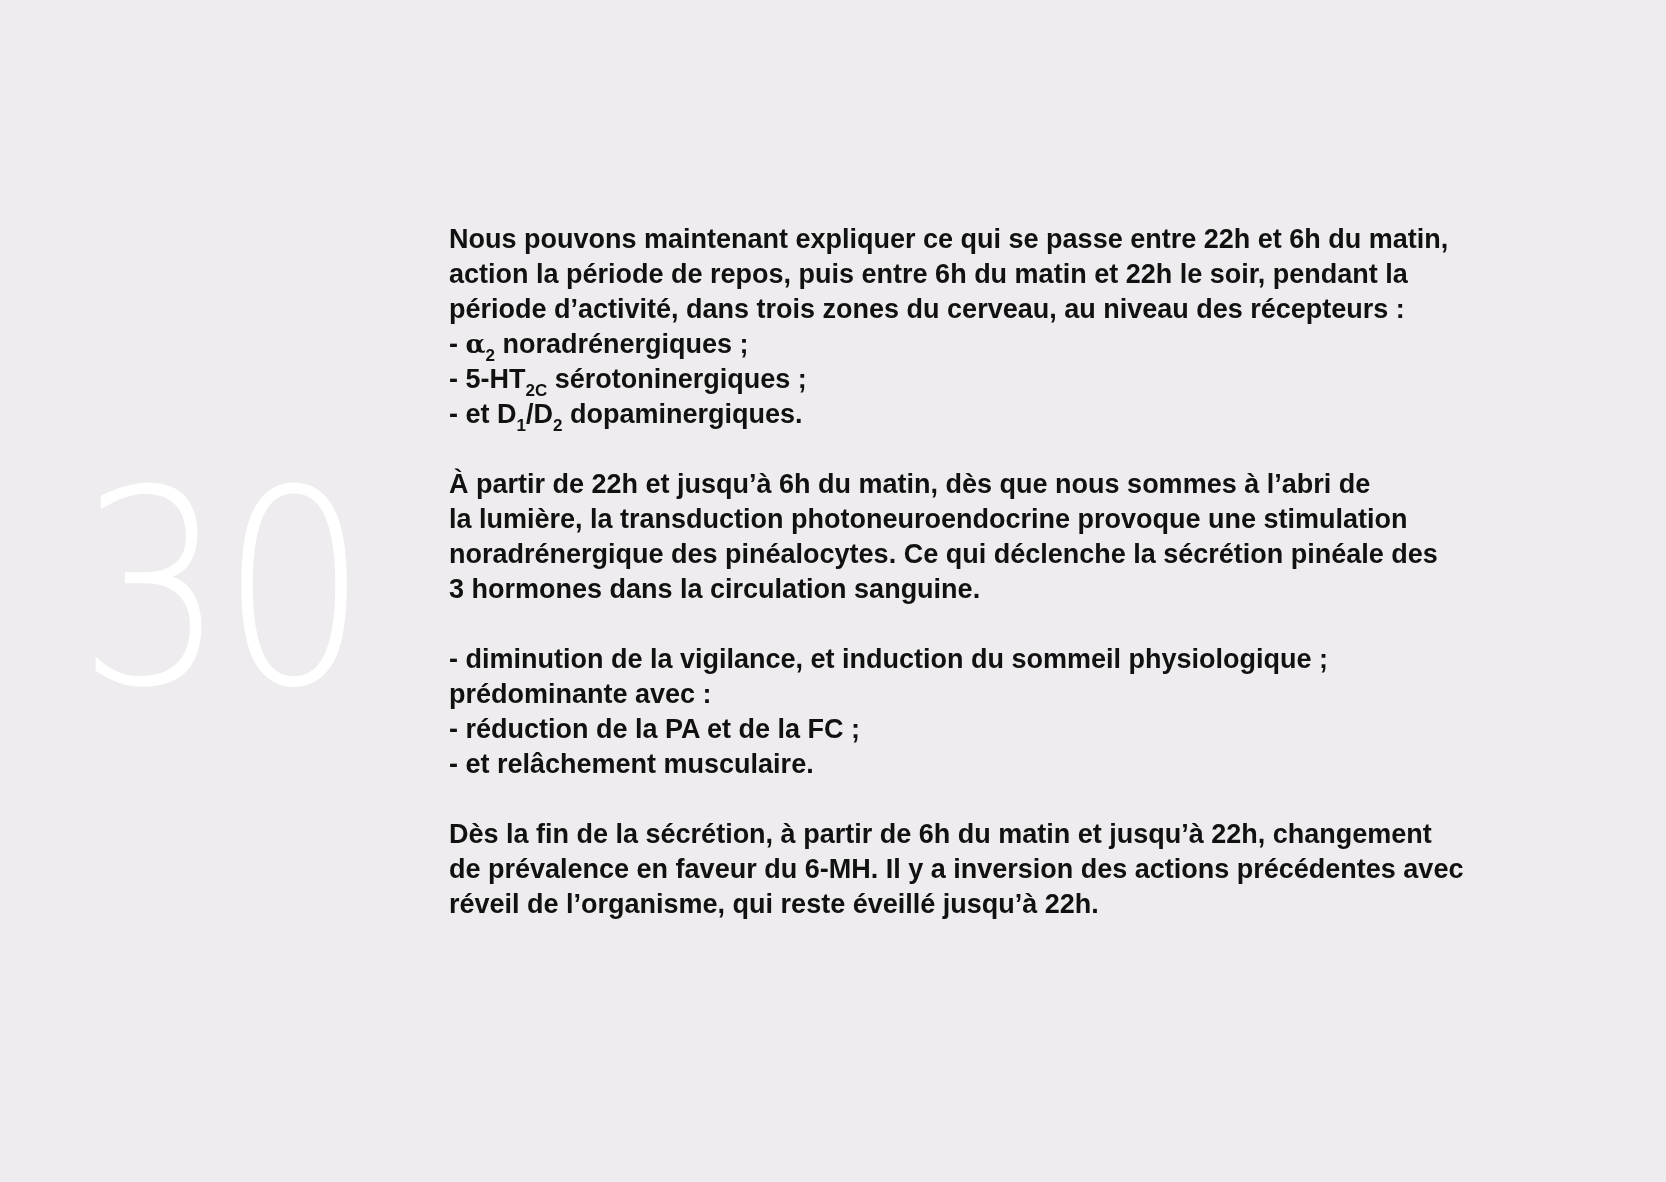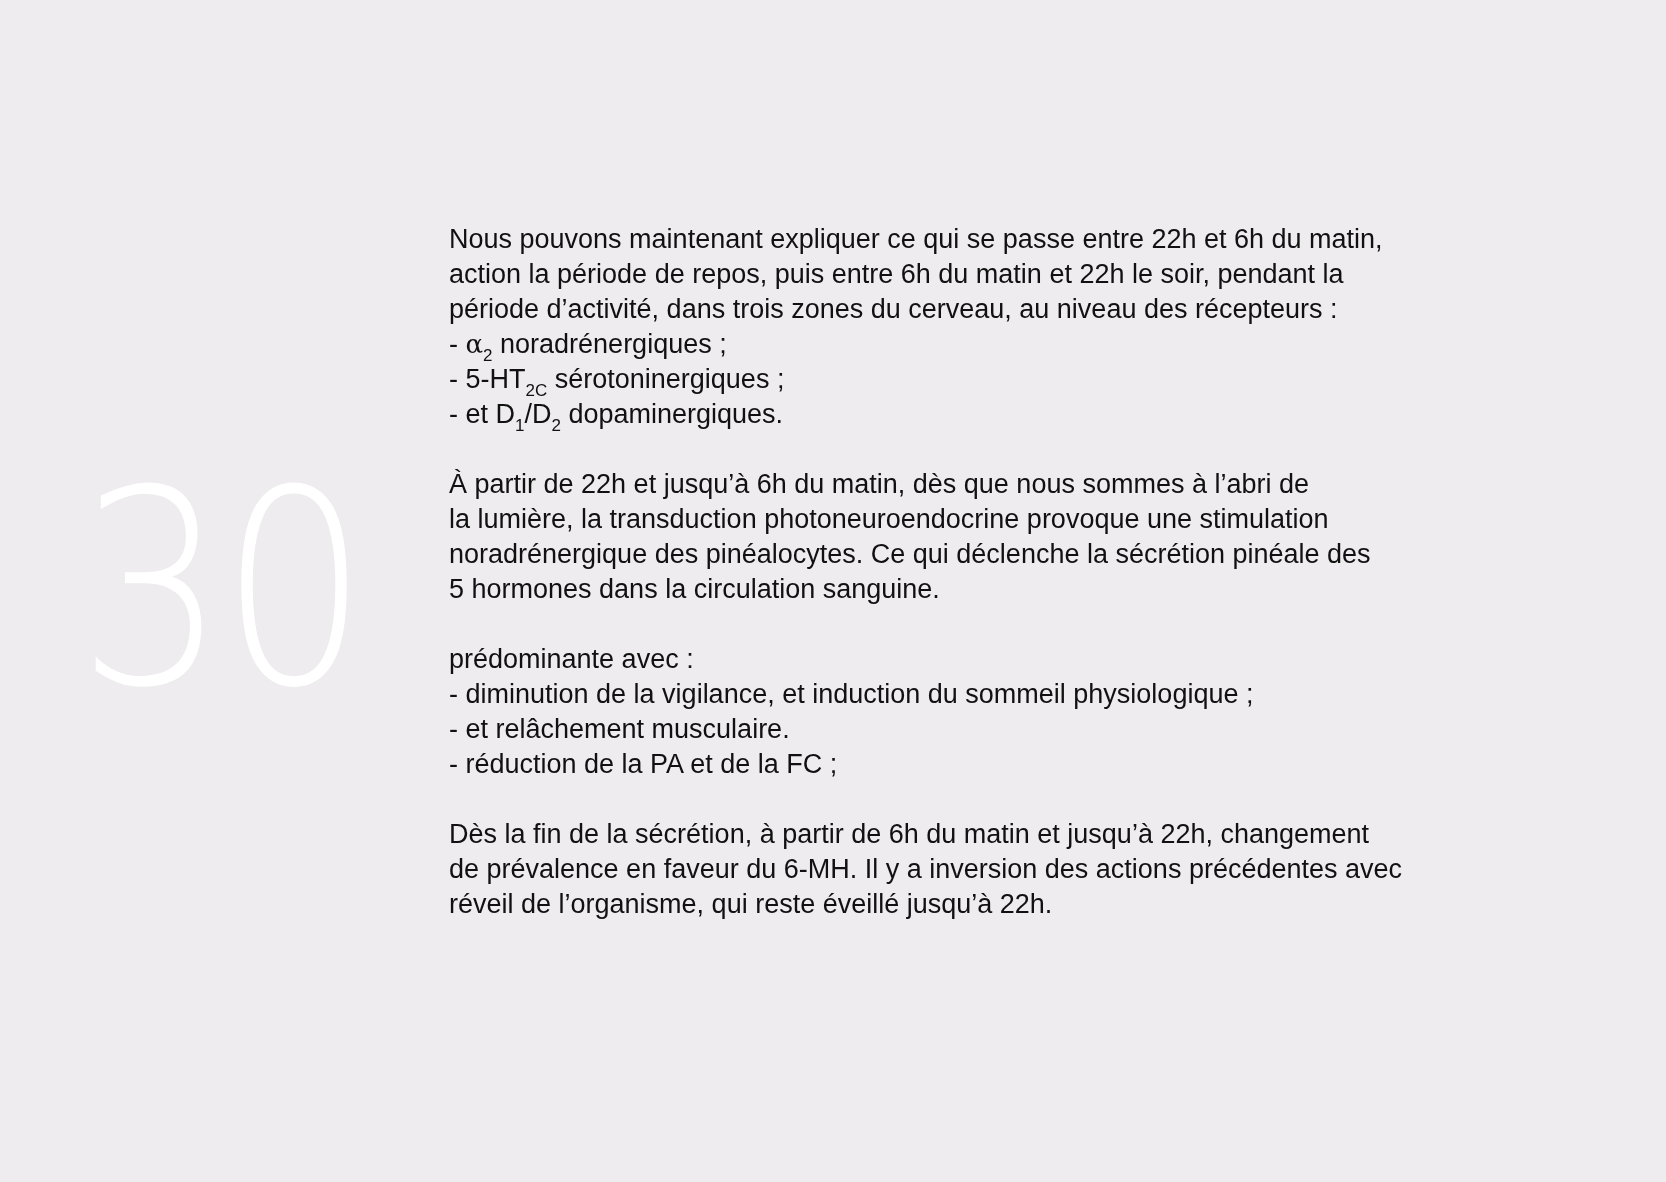--- a/index.html
+++ b/index.html
@@ -35,20 +35,21 @@
     left: 449px;
     top: 222px;
     width: 1130px;
     font-family: "Liberation Sans", sans-serif;
     font-size: 27px;
     line-height: 35px;
     color: #111111;
   }
   .para {
     margin: 0 0 35px 0;
+    font-weight: bold;
   }
   .line {
     display: block;
     white-space: nowrap;
   }
   .sub {
     font-size: 17px;
     position: relative;
     top: 8px;
     line-height: 0;
@@ -73,28 +74,28 @@
       <span class="line">période d’activité, dans trois zones du cerveau, au niveau des récepteurs :</span>
       <span class="line"><span>- </span><span class="greek">α</span><span class="sub">2</span><span> noradrénergiques ;</span></span>
       <span class="line"><span>- 5-HT</span><span class="sub">2C</span><span> sérotoninergiques ;</span></span>
       <span class="line"><span>- et D</span><span class="sub">1</span><span>/D</span><span class="sub">2</span><span> dopaminergiques.</span></span>
     </div>
 
     <div class="para">
       <span class="line">À partir de 22h et jusqu’à 6h du matin, dès que nous sommes à l’abri de</span>
       <span class="line">la lumière, la transduction photoneuroendocrine provoque une stimulation</span>
       <span class="line">noradrénergique des pinéalocytes. Ce qui déclenche la sécrétion pinéale des</span>
-      <span class="line">5 hormones dans la circulation sanguine.</span>
+      <span class="line">3 hormones dans la circulation sanguine.</span>
     </div>
 
     <div class="para">
+      <span class="line">- diminution de la vigilance, et induction du sommeil physiologique ;</span>
       <span class="line">prédominante avec :</span>
-      <span class="line">- diminution de la vigilance, et induction du sommeil physiologique ;</span>
+      <span class="line">- réduction de la PA et de la FC ;</span>
       <span class="line">- et relâchement musculaire.</span>
-      <span class="line">- réduction de la PA et de la FC ;</span>
     </div>
 
     <div class="para">
       <span class="line">Dès la fin de la sécrétion, à partir de 6h du matin et jusqu’à 22h, changement</span>
       <span class="line">de prévalence en faveur du 6-MH. Il y a inversion des actions précédentes avec</span>
       <span class="line">réveil de l’organisme, qui reste éveillé jusqu’à 22h.</span>
     </div>
 
   </div>
 </div>

